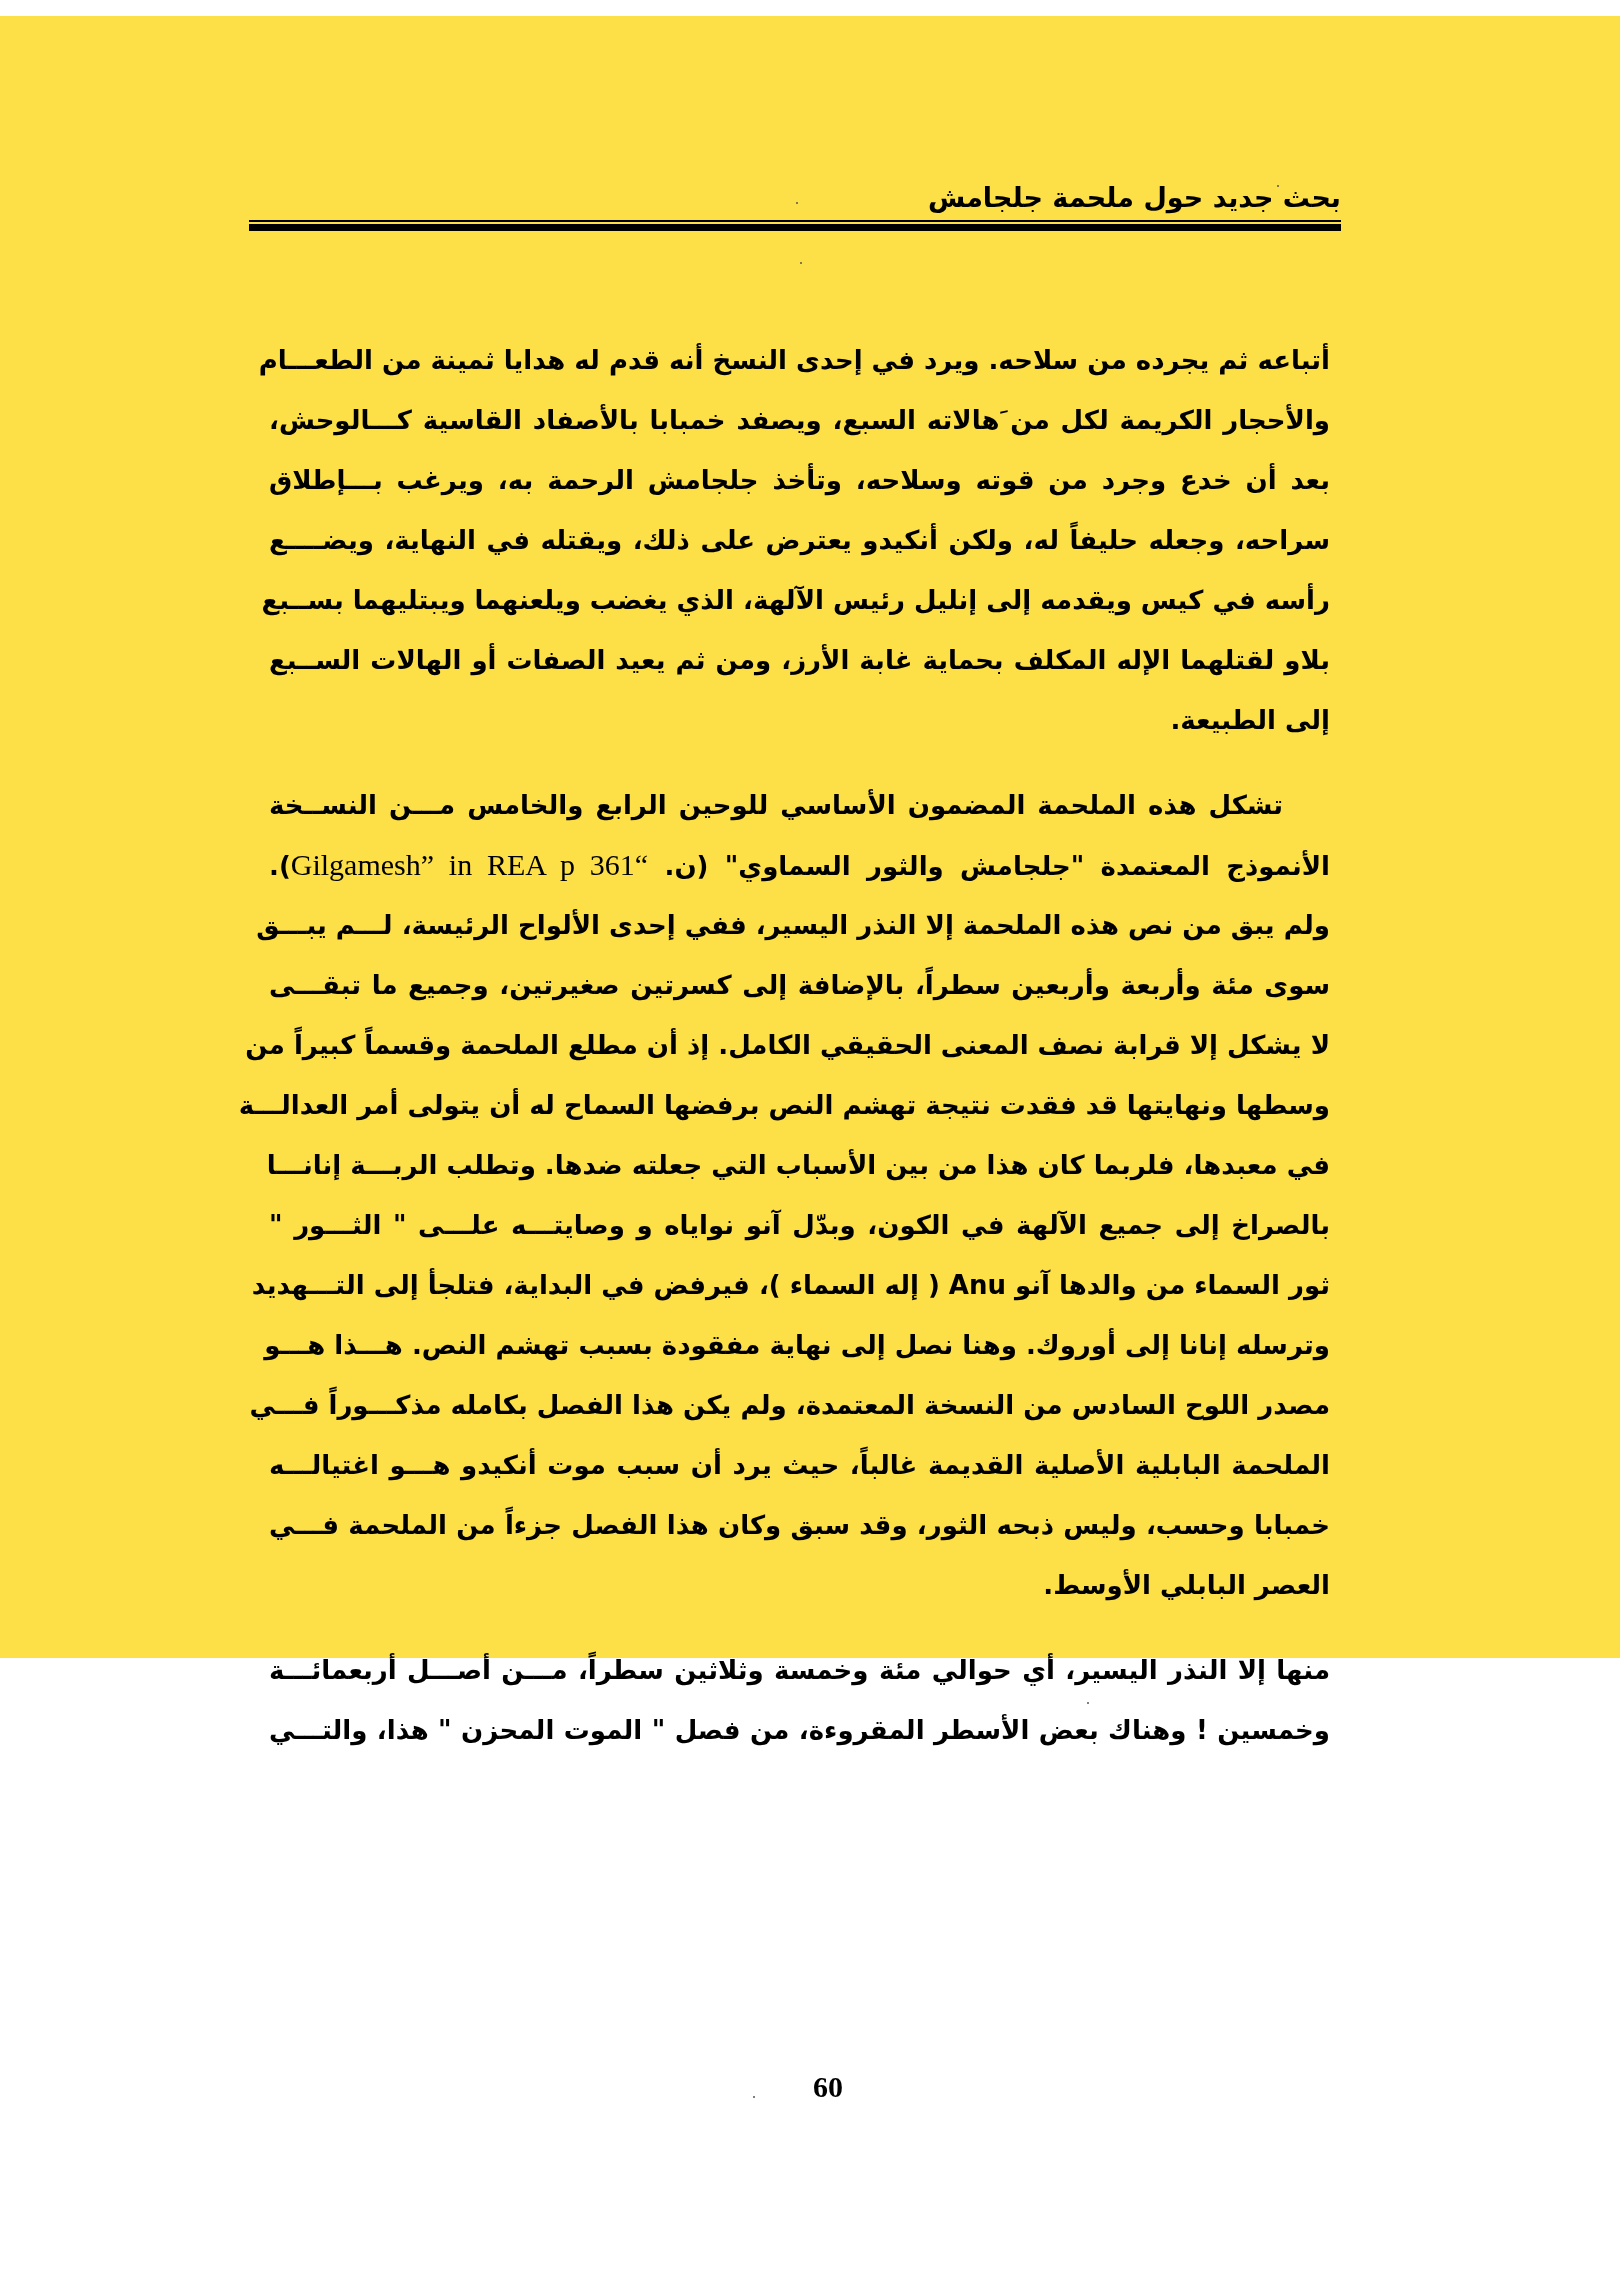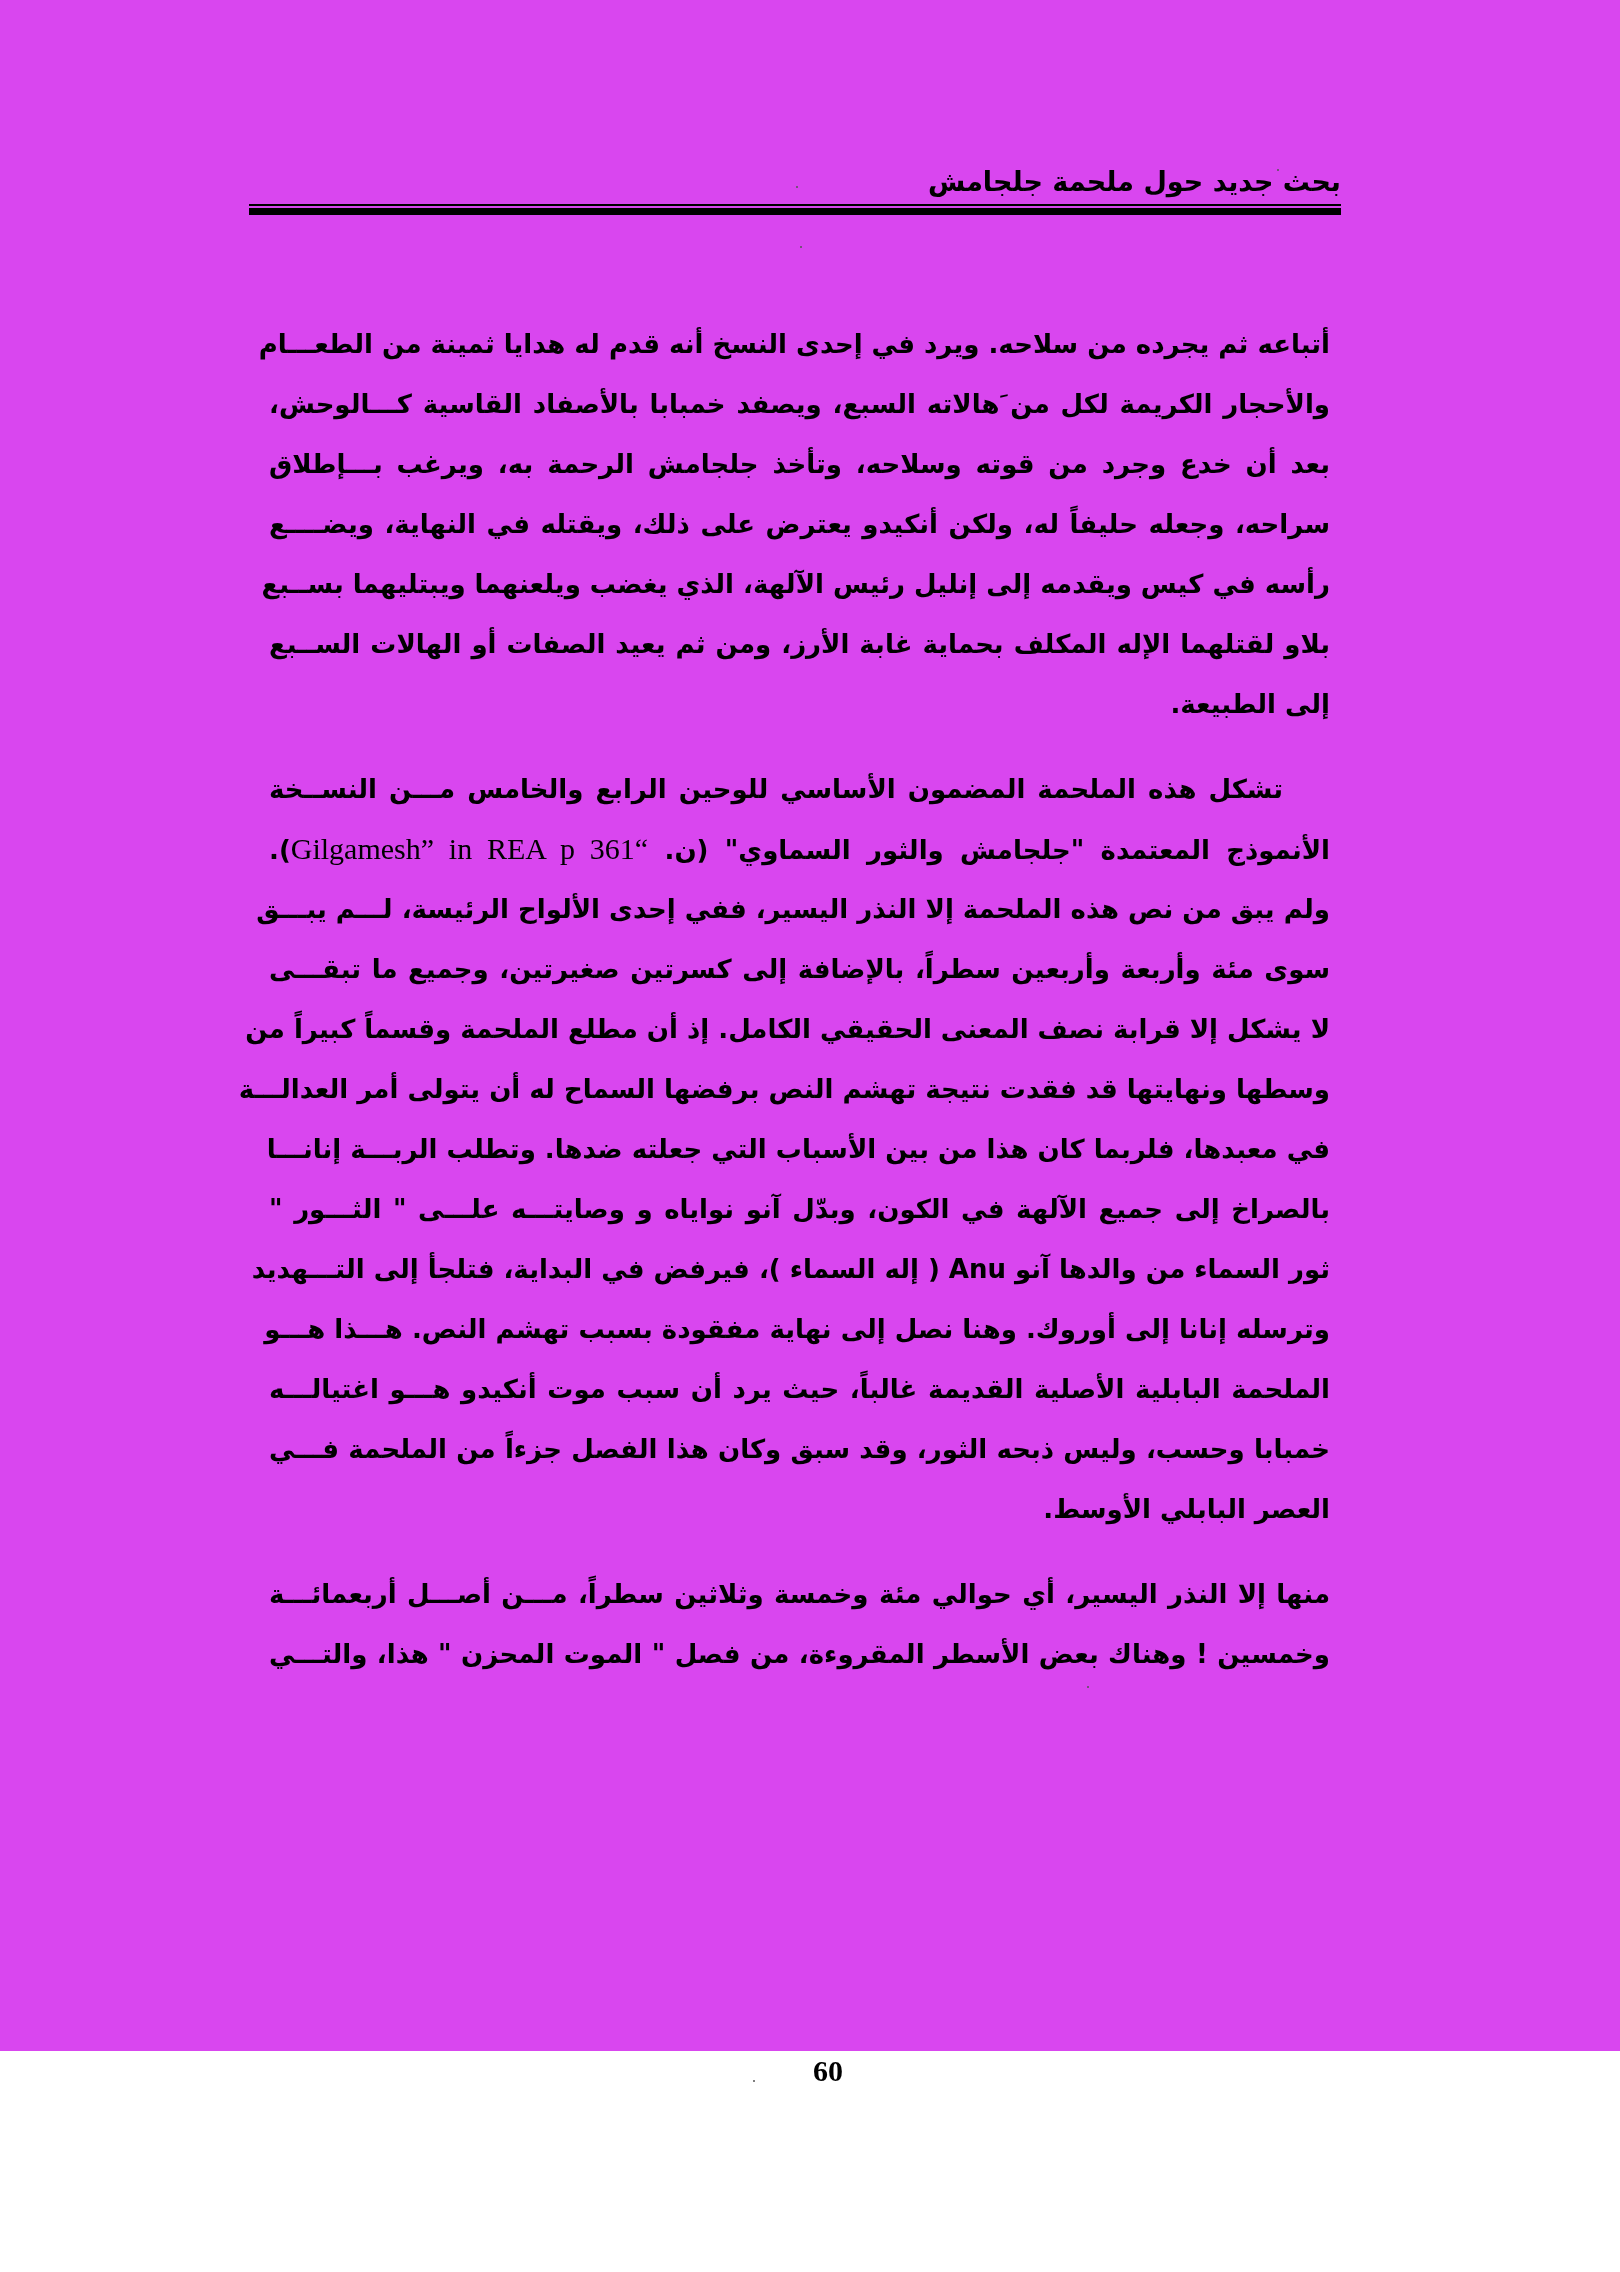--- a/index.html
+++ b/index.html
@@ -1,17 +1,17 @@
 <!DOCTYPE html>
 <html style="font-size:12.6px"><head>
 <meta charset="utf-8">
 <style>
   html, body { margin: 0; padding: 0; background: #ffffff; }
   body { width: 1620px; height: 2273px; position: relative; overflow: hidden; color: #000; }
-  .page { position: absolute; left: 0; top: 0; width: 1620px; height: 2051px; background: #d946ef; }
+  .page { position: absolute; left: 0; top: 16px; width: 1620px; height: 1642px; background: #fde047; }
   .running-header {
     position: absolute; left: 867px; top: 162px; width: 474px;
     text-align: right; direction: rtl;
     font-family: "DejaVu Sans", sans-serif; font-weight: bold; font-size: 27px; line-height: 39px;
   }
   .rule-thin { position: absolute; left: 249px; top: 204px; width: 1092px; height: 2.4px; background: #000; }
   .rule-thick { position: absolute; left: 249px; top: 208px; width: 1092px; height: 7px; background: #000; }
   .body-text {
     position: absolute; left: 258px; top: 303px; width: 1083px;
     direction: rtl;
@@ -57,20 +57,21 @@
       <span class="line indent">تشكل هذه الملحمة المضمون الأساسي للوحين الرابع والخامس مـــن النســخة</span>
       <span class="line"><span>الأنموذج المعتمدة "جلجامش والثور السماوي" (ن. </span><span class="latin">“Gilgamesh” in REA p 361</span><span>).</span></span>
       <span class="line">ولم يبق من نص هذه الملحمة إلا النذر اليسير، ففي إحدى الألواح الرئيسة، لـــم يبـــق</span>
       <span class="line">سوى مئة وأربعة وأربعين سطراً، بالإضافة إلى كسرتين صغيرتين، وجميع ما تبقـــى</span>
       <span class="line">لا يشكل إلا قرابة نصف المعنى الحقيقي الكامل. إذ أن مطلع الملحمة وقسماً كبيراً من</span>
       <span class="line">وسطها ونهايتها قد فقدت نتيجة تهشم النص برفضها السماح له أن يتولى أمر العدالـــة</span>
       <span class="line">في معبدها، فلربما كان هذا من بين الأسباب التي جعلته ضدها. وتطلب الربـــة إنانـــا</span>
       <span class="line">بالصراخ إلى جميع الآلهة في الكون، وبدّل آنو نواياه و وصايتـــه علـــى " الثـــور "</span>
       <span class="line">ثور السماء من والدها آنو Anu ( إله السماء )، فيرفض في البداية، فتلجأ إلى التـــهديد</span>
       <span class="line">وترسله إنانا إلى أوروك. وهنا نصل إلى نهاية مفقودة بسبب تهشم النص. هـــذا هـــو</span>
+      <span class="line">مصدر اللوح السادس من النسخة المعتمدة، ولم يكن هذا الفصل بكامله مذكـــوراً فـــي</span>
       <span class="line">الملحمة البابلية الأصلية القديمة غالباً، حيث يرد أن سبب موت أنكيدو هـــو اغتيالـــه</span>
       <span class="line">خمبابا وحسب، وليس ذبحه الثور، وقد سبق وكان هذا الفصل جزءاً من الملحمة فـــي</span>
       <span class="line last">العصر البابلي الأوسط.</span>
     </div>
 
     <div class="para">
       <span class="line">منها إلا النذر اليسير، أي حوالي مئة وخمسة وثلاثين سطراً، مـــن أصـــل أربعمائـــة</span>
       <span class="line">وخمسين ! وهناك بعض الأسطر المقروءة، من فصل " الموت المحزن " هذا، والتـــي</span>
     </div>
 

